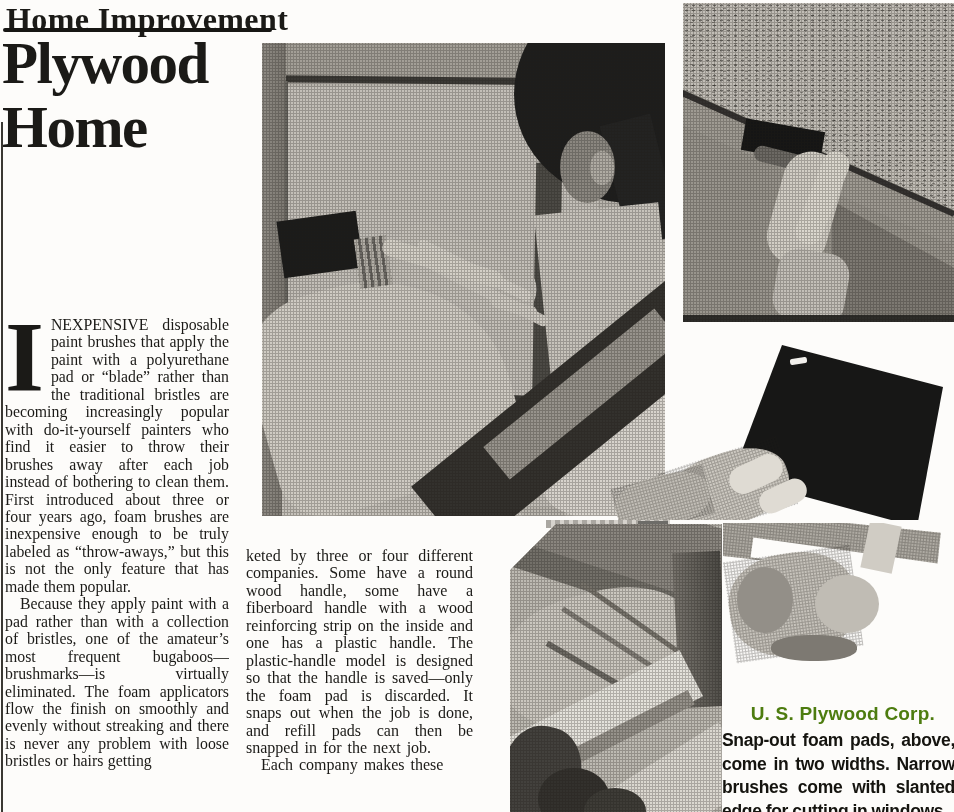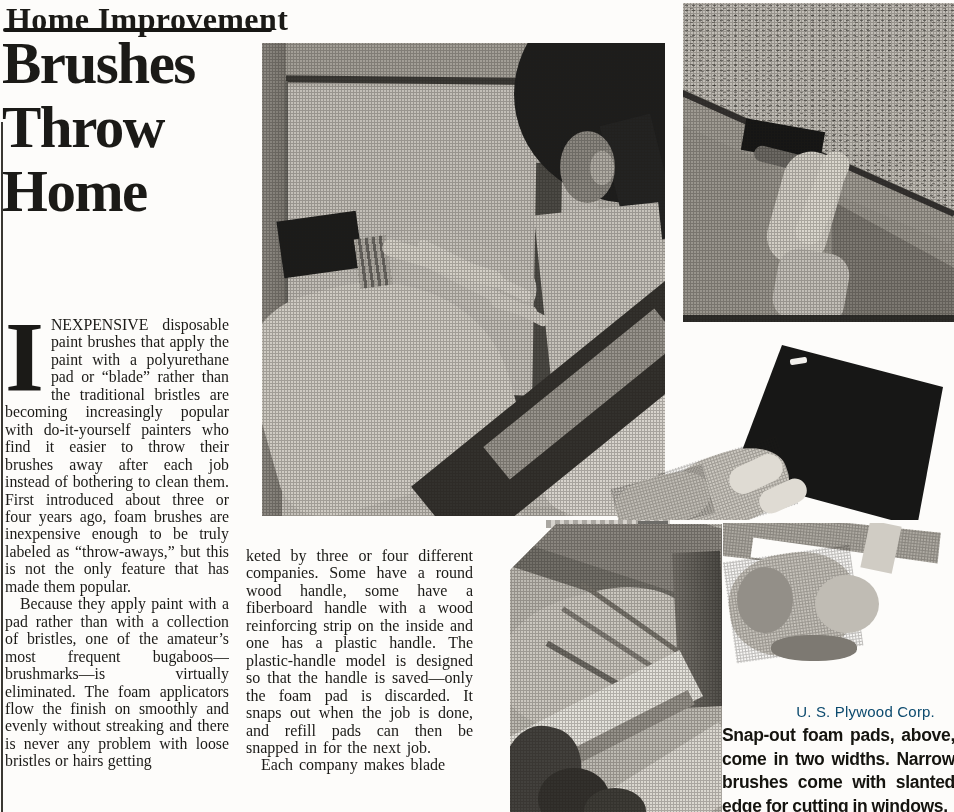--- a/index.html
+++ b/index.html
@@ -33,49 +33,48 @@
      background-image:radial-gradient(rgba(25,23,20,.5) 1.1px, rgba(0,0,0,0) 1.7px),
                       radial-gradient(rgba(25,23,20,.35) 1px, rgba(0,0,0,0) 1.5px);
      background-size:7px 5px,11px 7px;background-position:0 0,3px 2px;pointer-events:none;}
 
   .credit-smudge{left:546px;top:520px;width:124px;height:8px;opacity:.75;filter:blur(.7px);
      background:repeating-linear-gradient(90deg,#8f8b84 0 5px,#cac6be 5px 9px);}
   .credit-smudge i{position:absolute;right:2px;top:1px;width:30px;height:5px;background:#3e3c38;display:block;}
 
   
   .caption{left:722px;top:703px;width:233px;font-family:"Liberation Sans",sans-serif;}
-  .caption .credit{text-align:right;padding-right:20px;font-size:15px;font-weight:400;letter-spacing:.2px;color:#0c4a6e;}
+  .caption .credit{text-align:right;padding-right:20px;font-size:19px;font-weight:700;letter-spacing:.2px;color:#4d7c0f;}
   .caption .cap-text{margin-top:4px;font-size:17.5px;line-height:23.6px;font-weight:700;
      text-align:justify;letter-spacing:-.3px;word-spacing:-.5px;color:#15140f;}
 </style>
 </head>
 <body>
 
 <div class="page">
 
   <div class="abs rule-left"></div>
 
   <div class="abs section-head">Home Improvement</div>
   <div class="abs section-underline"></div>
 
   <div class="abs headline">
-    <div>Brushes</div>
-    <div>Throw</div>
+    <div>Plywood</div>
     <div>Home</div>
   </div>
 
 
   <div class="abs col col1">
     <p><span class="dropcap">I</span><span>NEXPENSIVE disposable paint brushes that apply the paint with a polyurethane pad or “blade” rather than the traditional bristles are becoming increasingly popular with do-it-yourself painters who find it easier to throw their brushes away after each job instead of bothering to clean them. First introduced about three or four years ago, foam brushes are inexpensive enough to be truly labeled as “throw-aways,” but this is not the only feature that has made them popular.</span></p>
     <p class="indent">Because they apply paint with a pad rather than with a collection of bristles, one of the amateur’s most frequent bugaboos—brushmarks—is virtually eliminated. The foam applicators flow the finish on smoothly and evenly without streaking and there is never any problem with loose bristles or hairs getting</p>
   </div>
 
   <div class="abs col col2">
     <p>keted by three or four different companies. Some have a round wood handle, some have a fiberboard handle with a wood reinforcing strip on the inside and one has a plastic handle. The plastic-handle model is designed so that the handle is saved—only the foam pad is discarded. It snaps out when the job is done, and refill pads can then be snapped in for the next job.</p>
-    <p class="indent">Each company makes blade</p>
+    <p class="indent">Each company makes these</p>
   </div>
 
   <div class="photo ht" style="left:262px;top:43px;width:403px;height:473px;background:#bdb9b1;">
     <div class="s" style="left:0;top:0;width:403px;height:40px;background:#a7a39b;"></div>
     <div class="s" style="left:26px;top:44px;width:310px;height:420px;background:#c8c4bc;"></div>
     <div class="s" style="left:16px;top:34px;width:322px;height:7px;background:#3c3a36;transform:rotate(.6deg);"></div>
     <div class="s" style="left:0;top:0;width:24px;height:473px;background:linear-gradient(90deg,#928e87,#7f7b74);"></div>
     <div class="s" style="left:23px;top:38px;width:3px;height:435px;background:#6b6862;"></div>
     <div class="s" style="left:272px;top:120px;width:26px;height:255px;background:#4e4c47;transform:rotate(1deg);"></div>
     <div class="s" style="left:178px;top:352px;width:132px;height:48px;background:#403e3a;transform:rotate(2deg);"></div>

